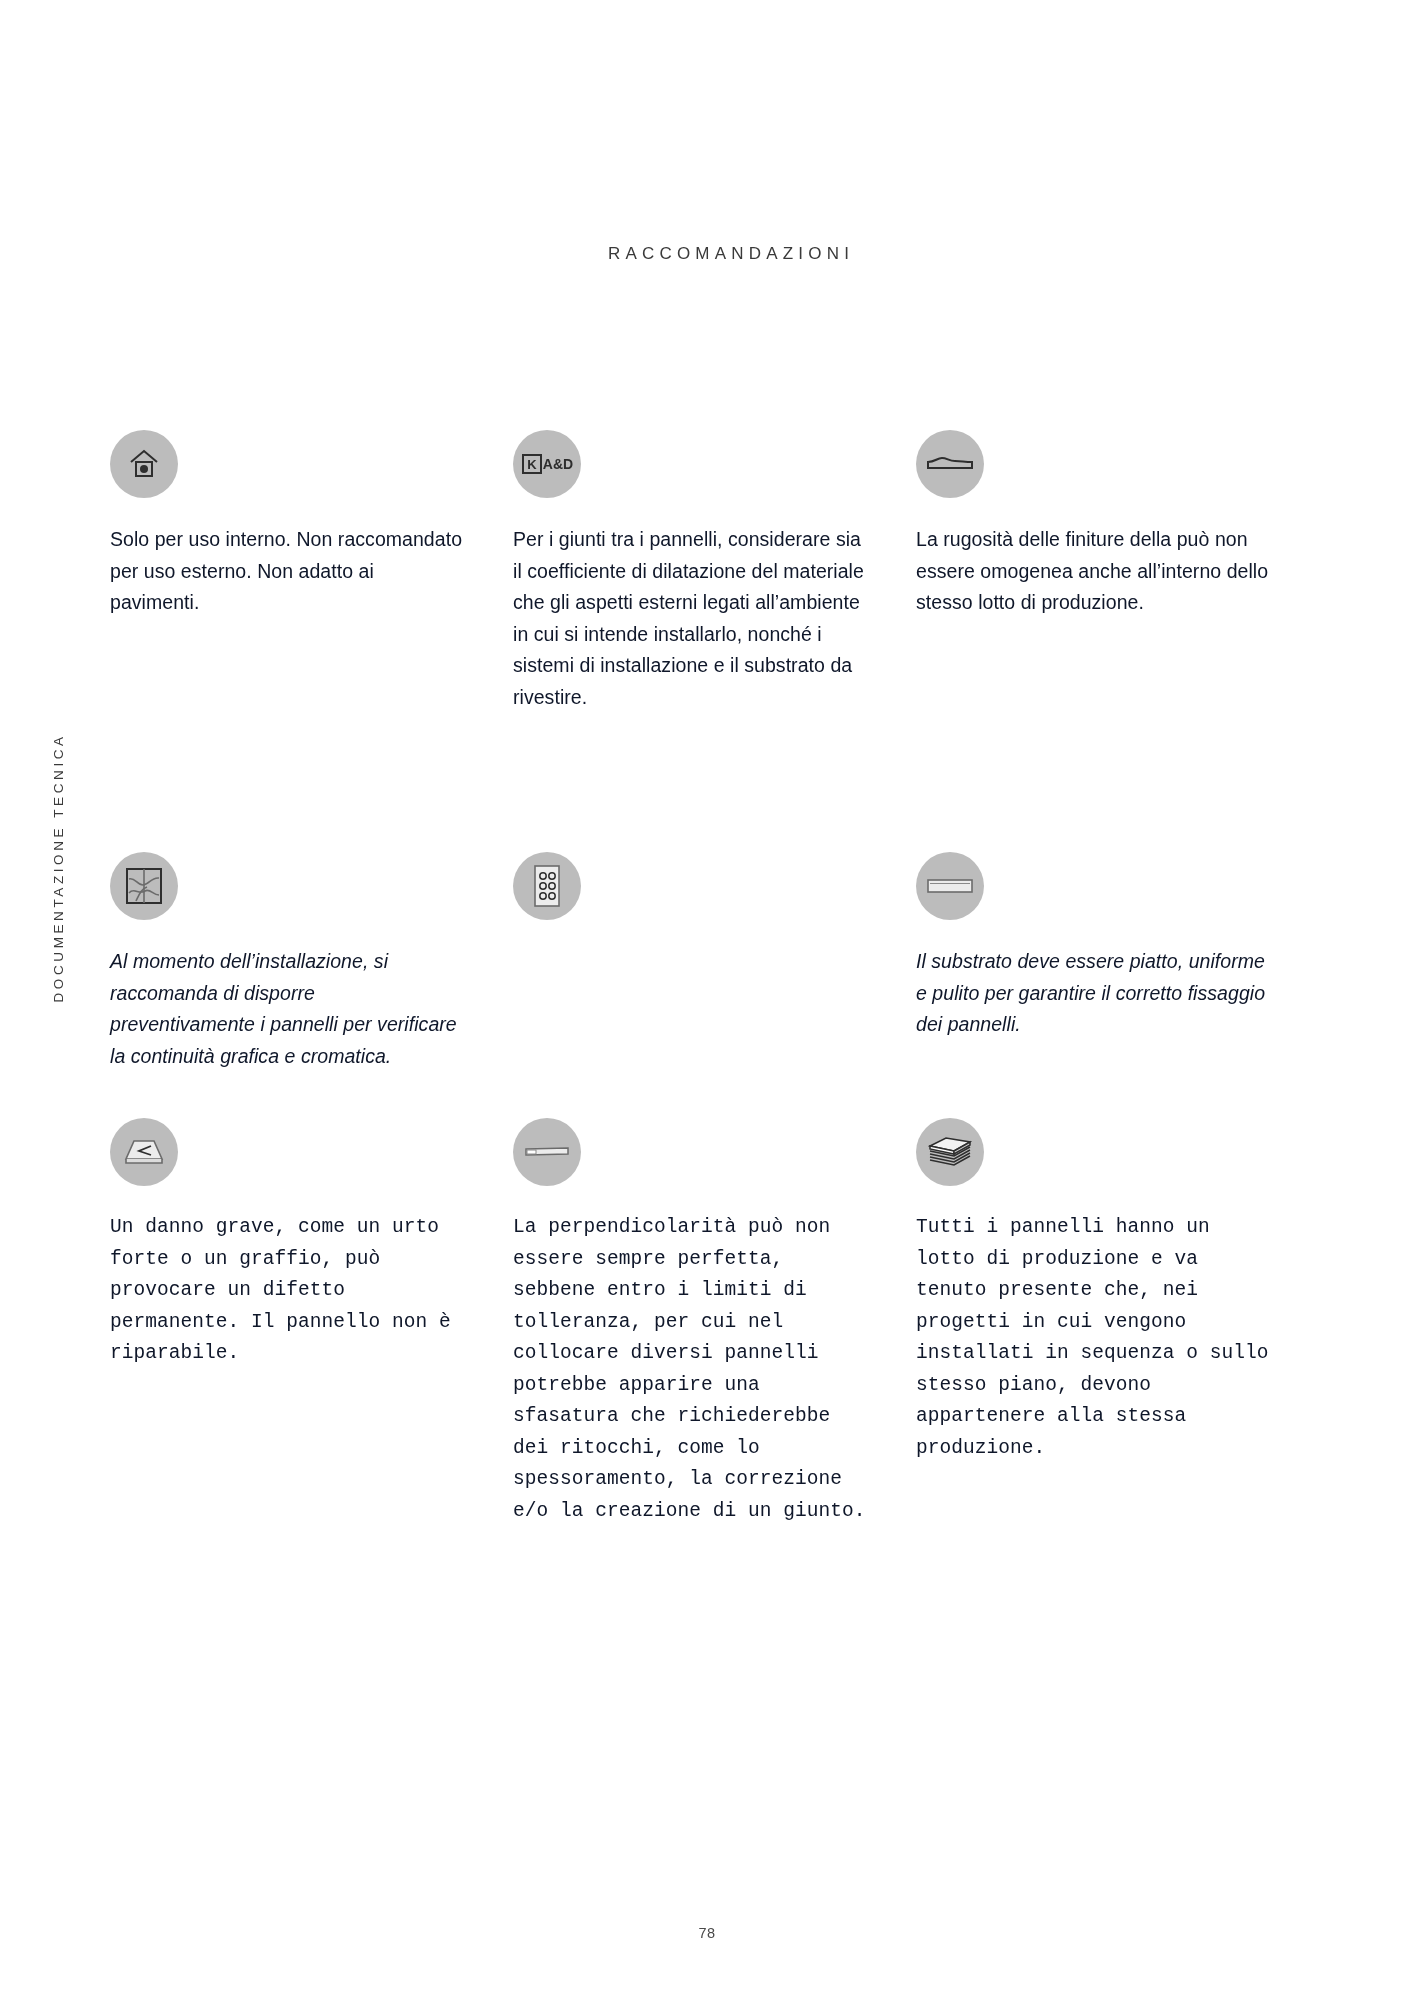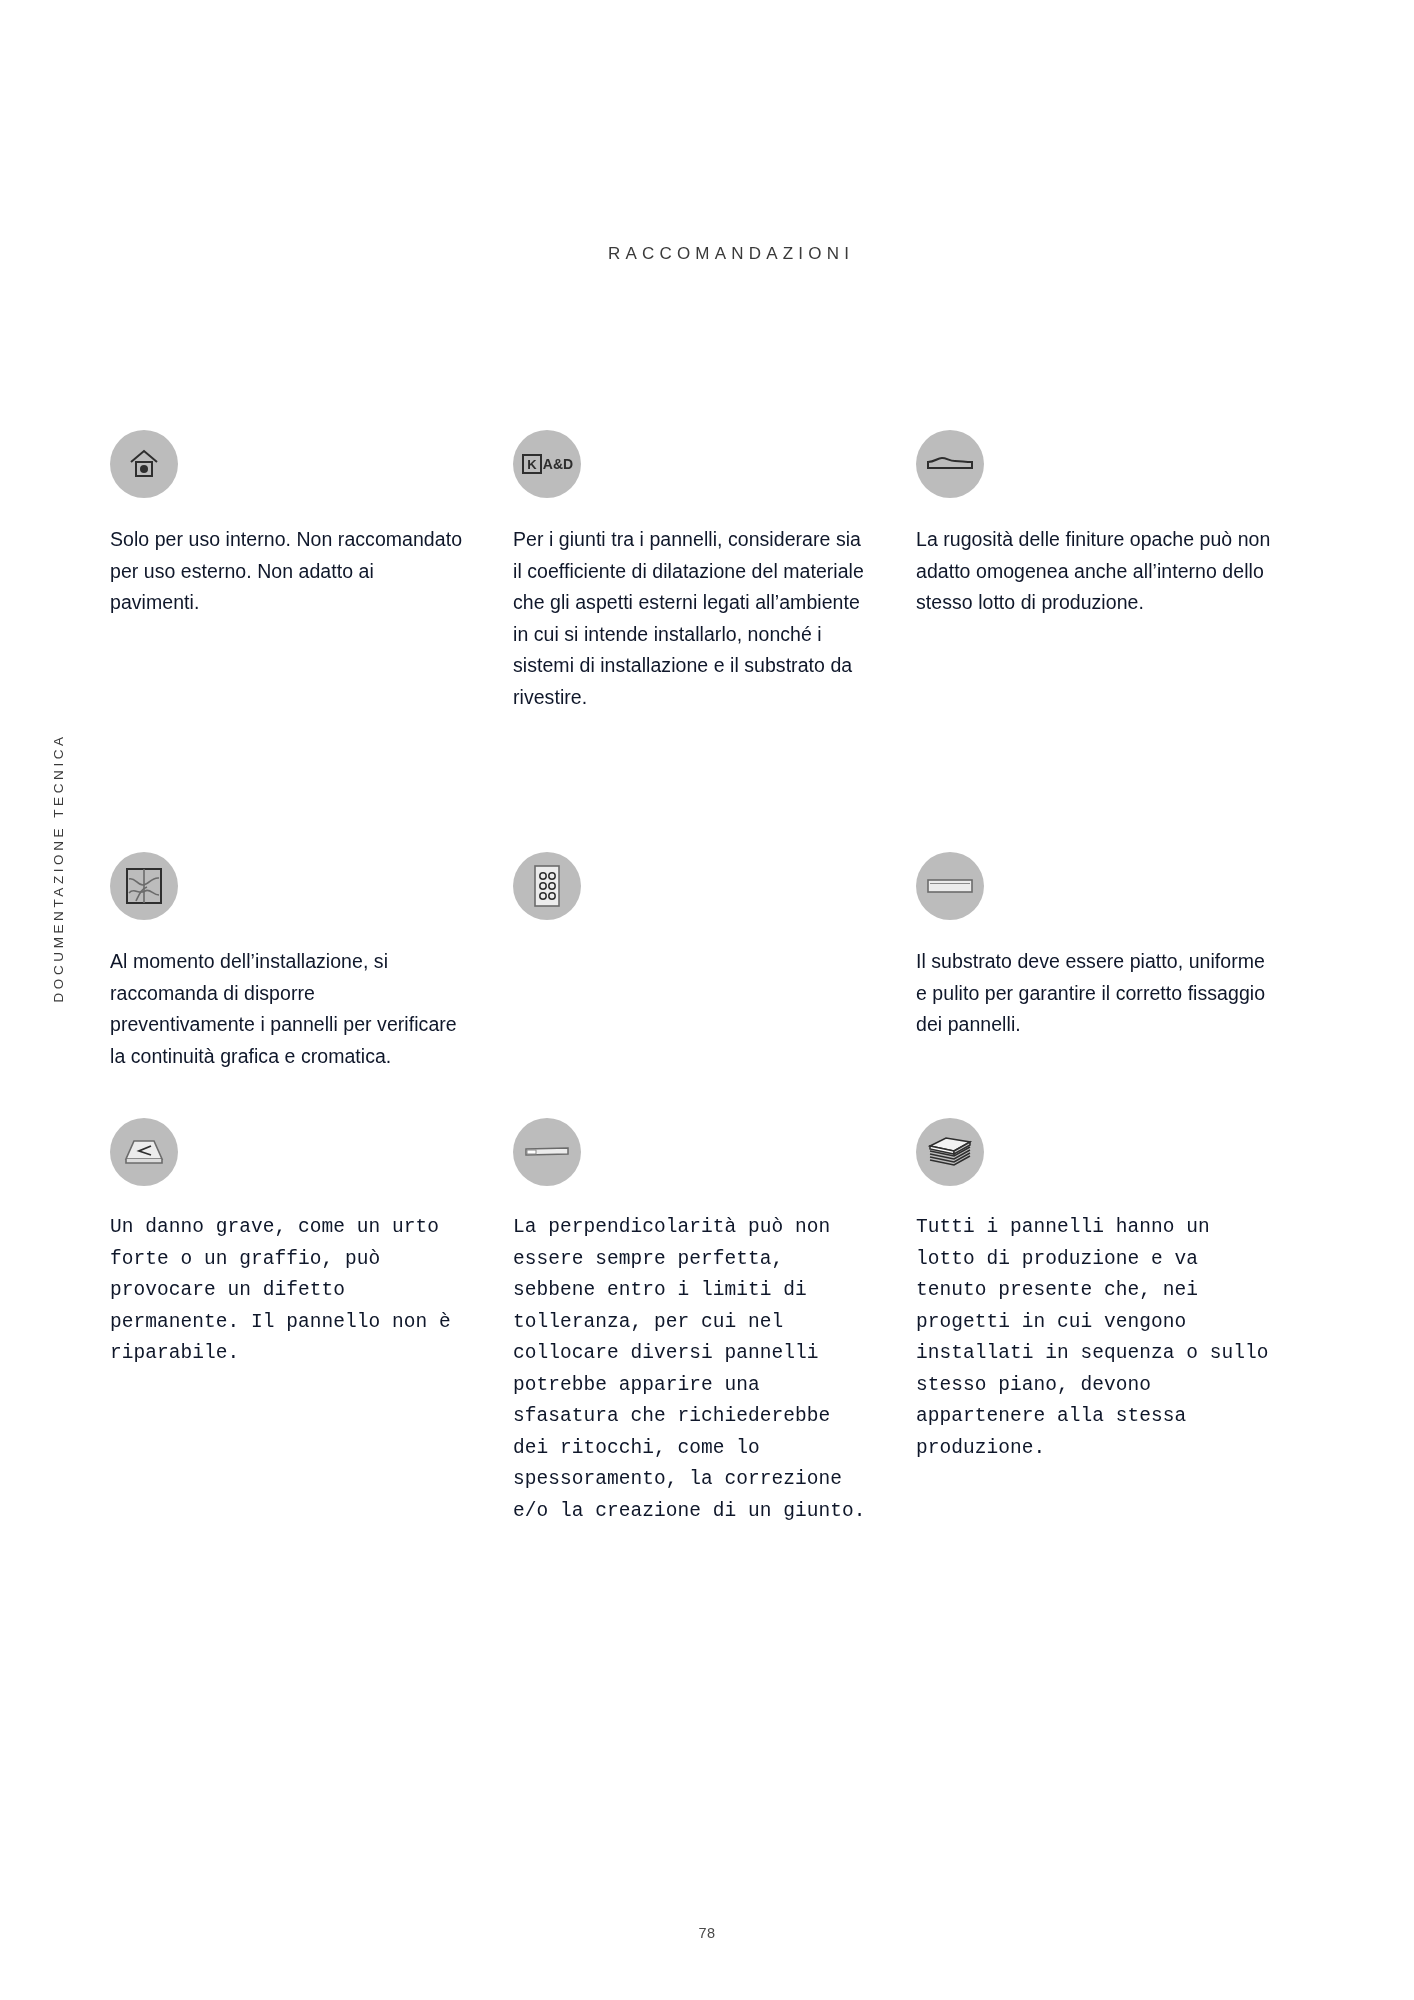--- a/index.html
+++ b/index.html
@@ -79,21 +79,21 @@
     font-size: 19.5px;
     line-height: 31.5px;
     color: #0f172a;
     font-weight: 400;
     letter-spacing: 0.05px;
     white-space: pre-line;
   }
 
   
   .row-1 { margin-bottom: 0; }
-  .row-2 { margin-top: 139px; }
+  .row-2 { margin-top: 139px; font-style: italic; }
   .row-3 { margin-top: 46px; }
 
   
   .row-3 .cell { align-self: flex-start; font-family: Liberation Mono, monospace; }
 
   
   .page-number {
     position: absolute;
     top: 1925px;
     left: 0;
@@ -146,21 +146,21 @@
       </div>
       <div class="cell-text">Per i giunti tra i pannelli, considerare sia il coefficiente di dilatazione del materiale che gli aspetti esterni legati all’ambiente in cui si intende installarlo, nonché i sistemi di installazione e il substrato da rivestire.</div>
     </div>
 
     <div class="cell">
       <div class="icon-badge">
         <svg width="50" height="24" viewBox="0 0 50 24">
           <path class="ico-stroke" d="M3 16 L3 10 C10 10 12 6 17 6 C22 6 24 9 30 9 C36 9 40 10 47 10 L47 16 Z" fill="#ececec"></path>
         </svg>
       </div>
-      <div class="cell-text">La rugosità delle finiture opache può non adatto omogenea anche all’interno dello stesso lotto di produzione.</div>
+      <div class="cell-text">La rugosità delle finiture della può non essere omogenea anche all’interno dello stesso lotto di produzione.</div>
     </div>
 
   </div>
 
   <div class="row row-2">
 
     <div class="cell">
       <div class="icon-badge">
         <svg width="42" height="42" viewBox="0 0 42 42">
           <rect class="ico-stroke" x="4" y="4" width="34" height="34" stroke="#6b6b6b" stroke-width="1.6"></rect>

